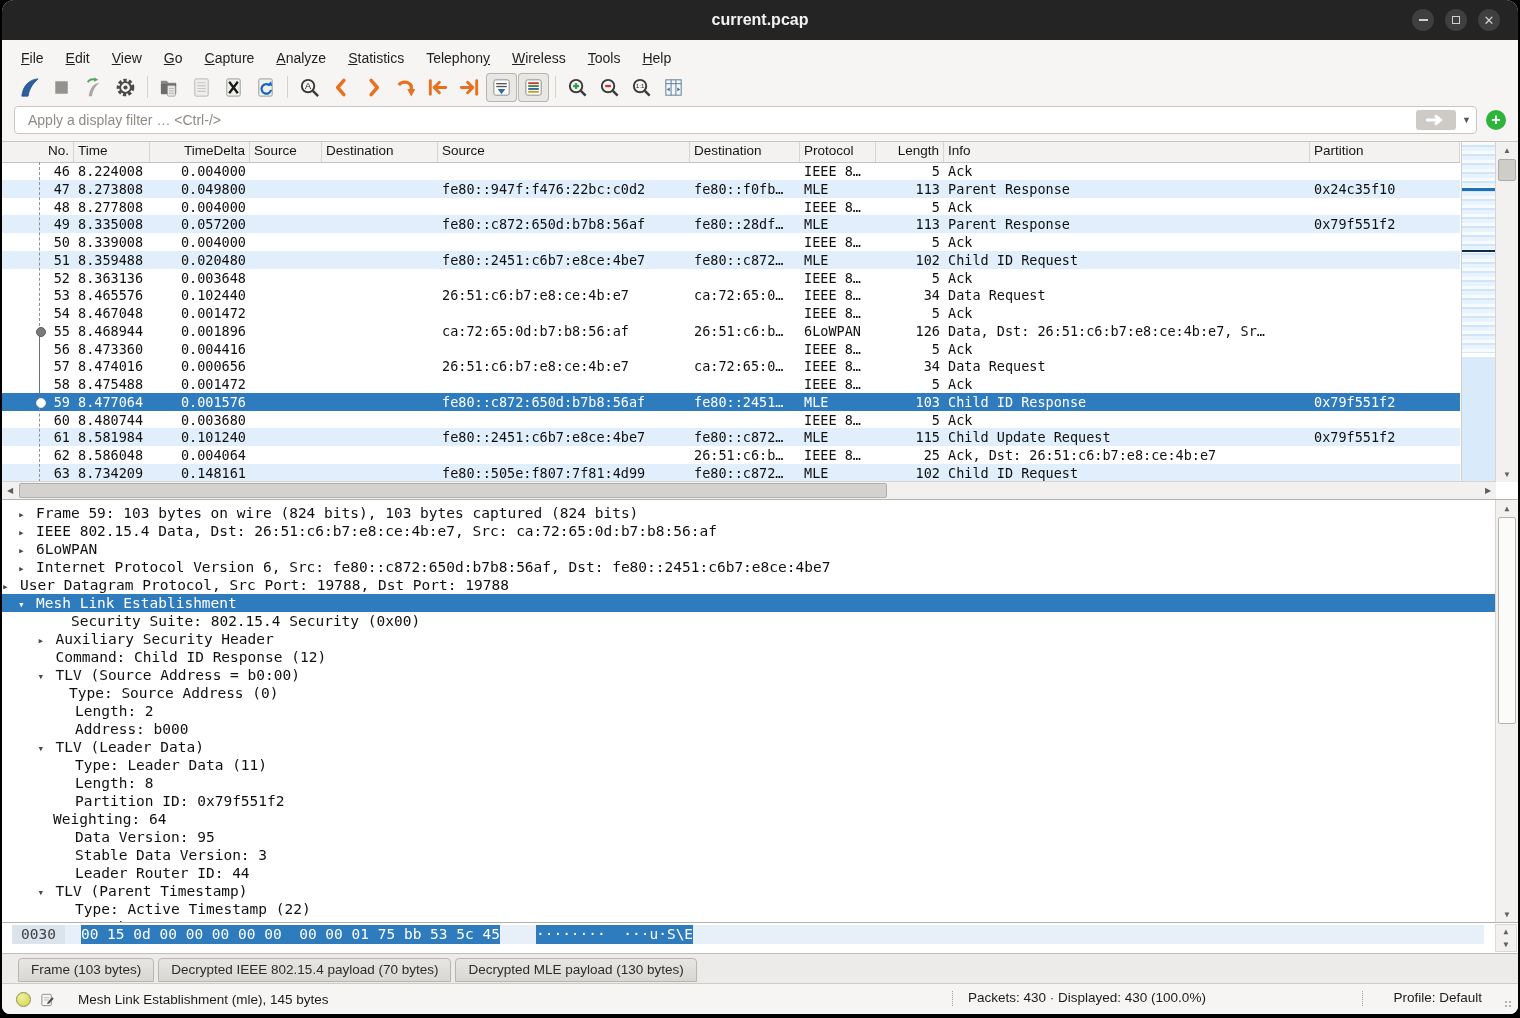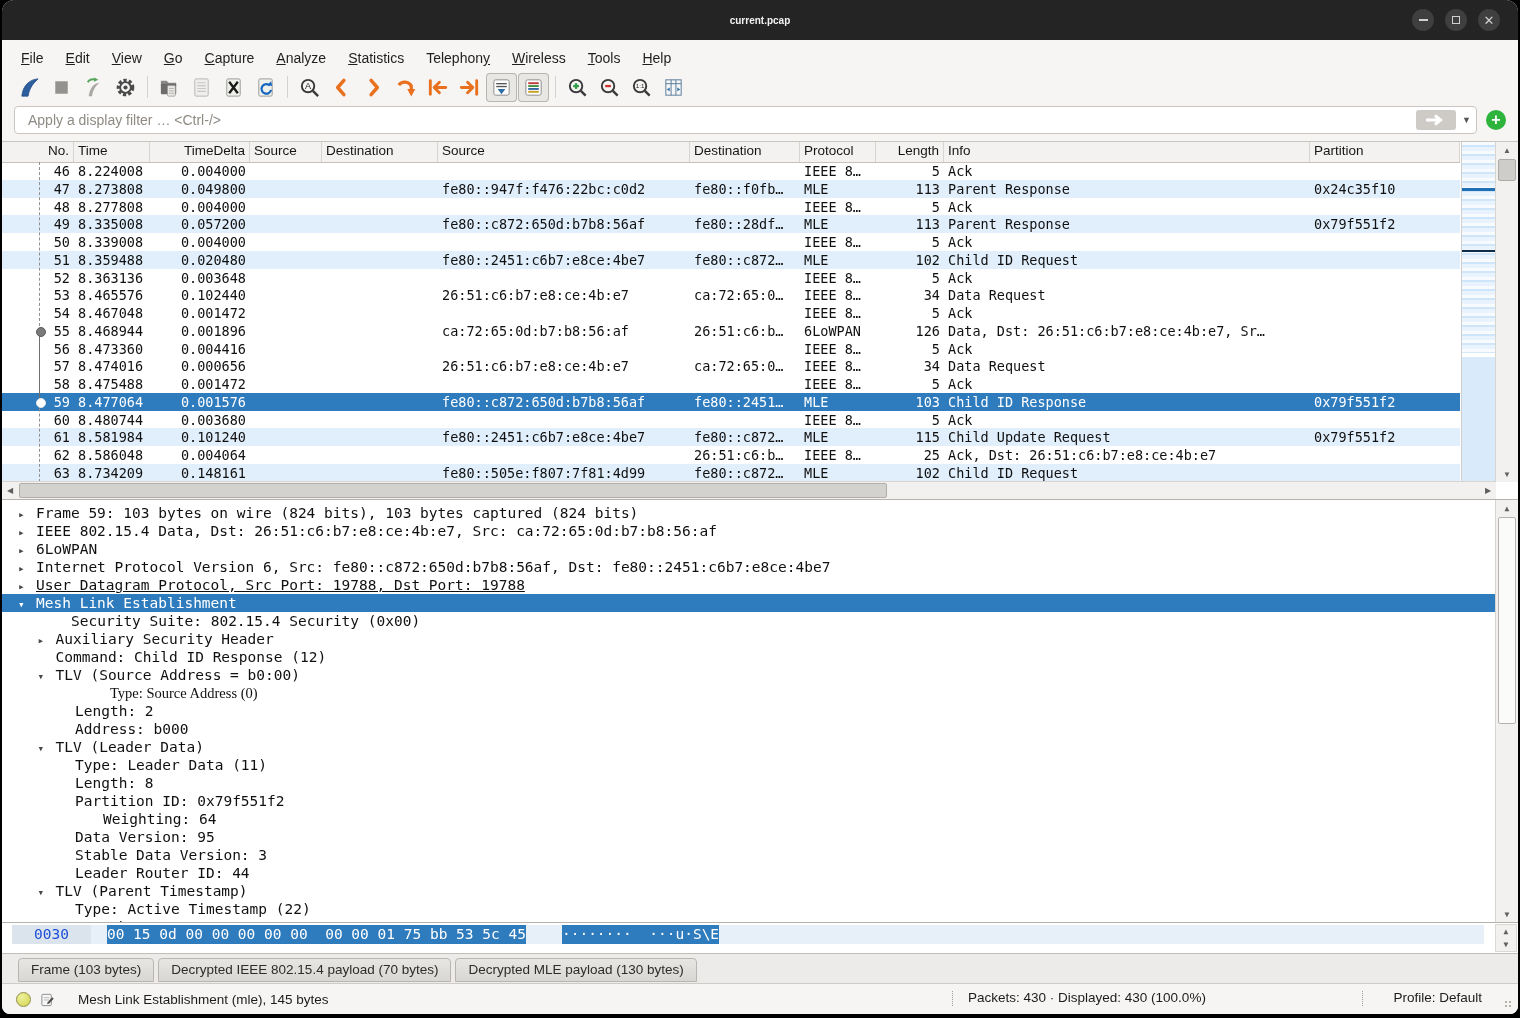--- a/index.html
+++ b/index.html
@@ -1,21 +1,21 @@
 <!DOCTYPE html>
 <html style="--accent: #2e7bbd; --row_alt: #e1effc; --green_add: #2eb43c; --orange_nav: #e8701e; --titlebar_bg: #242424; --minimap_line: #1f6fb5;"><head>
 <meta charset="utf-8">
 <style>
   html,body{margin:0;padding:0}
   body{width:1520px;height:1018px;background:#000;font-family:"Liberation Sans",sans-serif;overflow:hidden}
   .window{position:relative;margin:0 2px;width:1516px;height:1014px;background:#f6f5f4;
           border-radius:12px 12px 8px 8px;overflow:hidden;display:flex;flex-direction:column}
   
   .titlebar{flex:0 0 40px;background:var(--titlebar_bg);display:flex;align-items:center;justify-content:center;position:relative}
-  .title{color:#f2f2f2;font-weight:bold;font-size:10px}
+  .title{color:#f2f2f2;font-weight:bold;font-size:16px}
   .winbtns{position:absolute;right:18px;top:9px;display:flex;gap:11px}
   .wbtn{width:22px;height:22px;border-radius:50%;background:#3f3f3f;display:flex;align-items:center;justify-content:center}
   .wmin{width:9px;height:2px;background:#cfcfcf}
   .wmax{width:8px;height:8px;border:1.5px solid #cfcfcf;box-sizing:border-box}
   .wclose{color:#cfcfcf;font-size:13px;line-height:1}
   
   .menubar{flex:0 0 30px;display:flex;align-items:flex-end;padding-left:8px;background:#f6f5f4}
   .mitem{padding:4px 11px;font-size:14px;color:#1f1f1f;border-radius:4px}
   .mitem u{text-decoration:underline}
   
@@ -69,21 +69,21 @@
   .dline{height:18px;line-height:18px;white-space:pre;overflow:hidden}
   .dline.sel{background:var(--accent);color:#fff}
   .darrow{display:inline-block;width:18px;color:#474747;font-size:11px}
   .dline.sel .darrow{color:#fff}
   .dvs{position:absolute;right:0;top:0;bottom:0;width:22px;background:#f2f1ef;border-left:1px solid #d8d5d1}
   .dthumb{position:absolute;top:17px;left:2px;right:2px;height:205px;background:#fbfbfa;border:1px solid #b5b2ae;border-radius:2px}
   
   .hexpane{flex:0 0 30px;background:#fff;border-top:1px solid #b6b3af;position:relative;
            font-family:"DejaVu Sans Mono",monospace;font-size:14.5px}
   .hexrow{position:absolute;top:2px;left:10px;right:34px;height:19px;line-height:19px;background:#e7f0f9;display:flex;white-space:pre}
-  .hexoff{color:#1d4ed8;background:#dbe4ed;padding:0 22px}
+  .hexoff{color:#404040;background:#dbe4ed;padding:0 9px}
   .hexbytes{background:var(--accent);color:#fff;margin-left:16px}
   .hexascii{background:var(--accent);color:#fff;margin-left:36px}
   .hexscroll{position:absolute;right:1px;top:1px;width:20px;bottom:1px;background:#f2f1ef;border:1px solid #dcd9d5}
   
   .tabsbar{flex:0 0 29px;background:#ecebe9;border-top:1px solid #c2bfbb;display:flex;align-items:flex-start;padding-left:16px;gap:4px}
   .tab{margin-top:4px;padding:3px 12px 4px;font-size:13.5px;color:#2c2c2c;background:linear-gradient(#e8e6e3,#d9d7d3);
        border:1px solid #b9b6b2;border-radius:4px 4px 0 0;white-space:nowrap}
   .tab.sel{background:#fcfcfb;margin-top:2px;padding-top:5px}
   
   .statusbar{flex:0 0 30px;background:#f6f5f4;border-top:1px solid #cfccc8;position:relative;font-size:13.5px;color:#1c1c1c}
@@ -402,34 +402,34 @@
       <div class="hthumb"></div>
       <div class="harrow r">▶</div>
     </div>
   </div>
 
   <div class="details" id="details">
     <div class="dline" style="padding-left: 16px;"><span class="darrow">▸</span><span>Frame 59: 103 bytes on wire (824 bits), 103 bytes captured (824 bits)</span></div>
       <div class="dline" style="padding-left: 16px;"><span class="darrow">▸</span><span>IEEE 802.15.4 Data, Dst: 26:51:c6:b7:e8:ce:4b:e7, Src: ca:72:65:0d:b7:b8:56:af</span></div>
       <div class="dline" style="padding-left: 16px;"><span class="darrow">▸</span><span>6LoWPAN</span></div>
       <div class="dline" style="padding-left: 16px;"><span class="darrow">▸</span><span>Internet Protocol Version 6, Src: fe80::c872:650d:b7b8:56af, Dst: fe80::2451:c6b7:e8ce:4be7</span></div>
-      <div class="dline" style="padding-left: 16px; text-decoration: underline;"><span class="darrow">▸</span><span>User Datagram Protocol, Src Port: 19788, Dst Port: 19788</span></div>
+      <div class="dline" style=""><span class="darrow">▸</span><span>User Datagram Protocol, Src Port: 19788, Dst Port: 19788</span></div>
       <div class="dline sel" style="padding-left: 16px;"><span class="darrow">▾</span><span>Mesh Link Establishment</span></div>
       <div class="dline" style="padding-left: 69px;"><span>Security Suite: 802.15.4 Security (0x00)</span></div>
       <div class="dline" style="padding-left: 35.5px;"><span class="darrow">▸</span><span>Auxiliary Security Header</span></div>
       <div class="dline" style="padding-left: 53.5px;"><span>Command: Child ID Response (12)</span></div>
       <div class="dline" style="padding-left: 35.5px;"><span class="darrow">▾</span><span>TLV (Source Address = b0:00)</span></div>
-      <div class="dline" style="padding-left: 108px; font-family: Liberation Serif, serif;"><span>Type: Source Address (0)</span></div>
+      <div class="dline" style="padding-left: 67px;"><span>Type: Source Address (0)</span></div>
       <div class="dline" style="padding-left: 73px;"><span>Length: 2</span></div>
       <div class="dline" style="padding-left: 73px;"><span>Address: b000</span></div>
       <div class="dline" style="padding-left: 35.5px;"><span class="darrow">▾</span><span>TLV (Leader Data)</span></div>
       <div class="dline" style="padding-left: 73px;"><span>Type: Leader Data (11)</span></div>
       <div class="dline" style="padding-left: 73px;"><span>Length: 8</span></div>
       <div class="dline" style="padding-left: 73px;"><span>Partition ID: 0x79f551f2</span></div>
-      <div class="dline" style="padding-left: 101px;"><span>Weighting: 64</span></div>
+      <div class="dline" style="padding-left: 51px;"><span>Weighting: 64</span></div>
       <div class="dline" style="padding-left: 73px;"><span>Data Version: 95</span></div>
       <div class="dline" style="padding-left: 73px;"><span>Stable Data Version: 3</span></div>
       <div class="dline" style="padding-left: 73px;"><span>Leader Router ID: 44</span></div>
       <div class="dline" style="padding-left: 35.5px;"><span class="darrow">▾</span><span>TLV (Parent Timestamp)</span></div>
       <div class="dline" style="padding-left: 73px;"><span>Type: Active Timestamp (22)</span></div>
       <div class="dline" style="padding-left: 73px;"><span>Length: 8</span></div>
       <div class="dvs">
       <div class="sarrow">▲</div>
       <div class="dthumb"></div>
       <div class="sarrow bot">▼</div>

